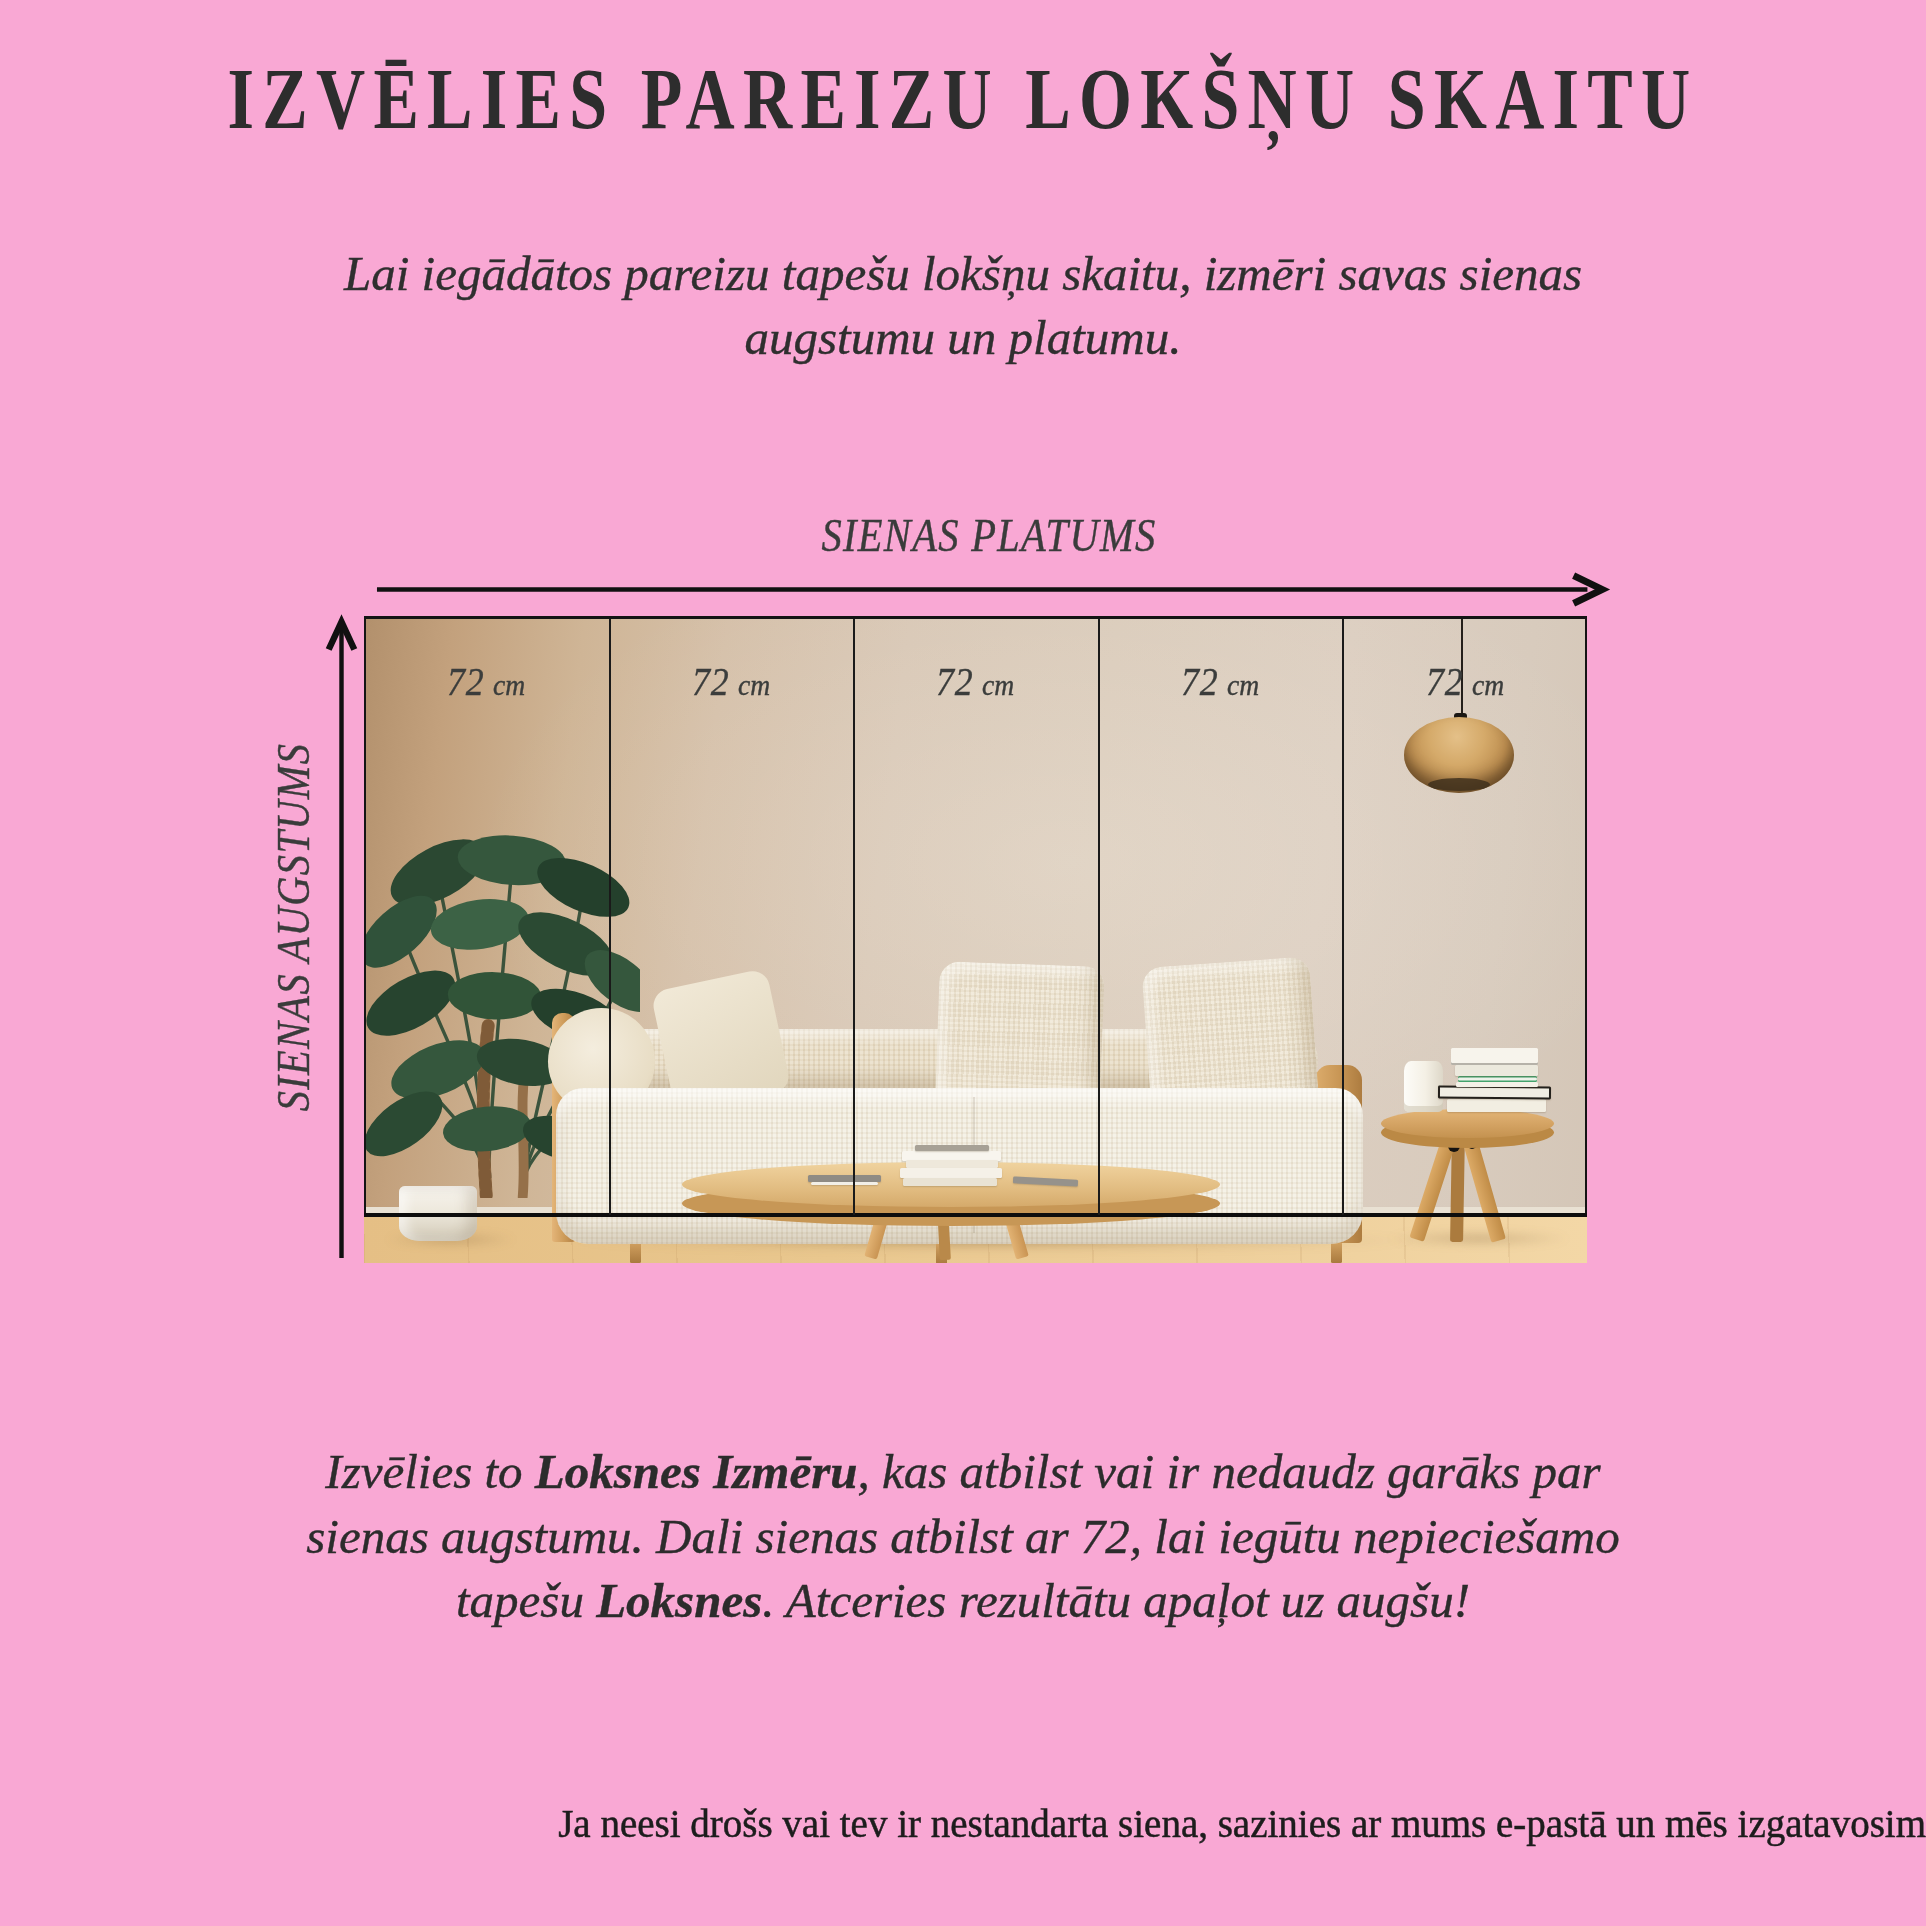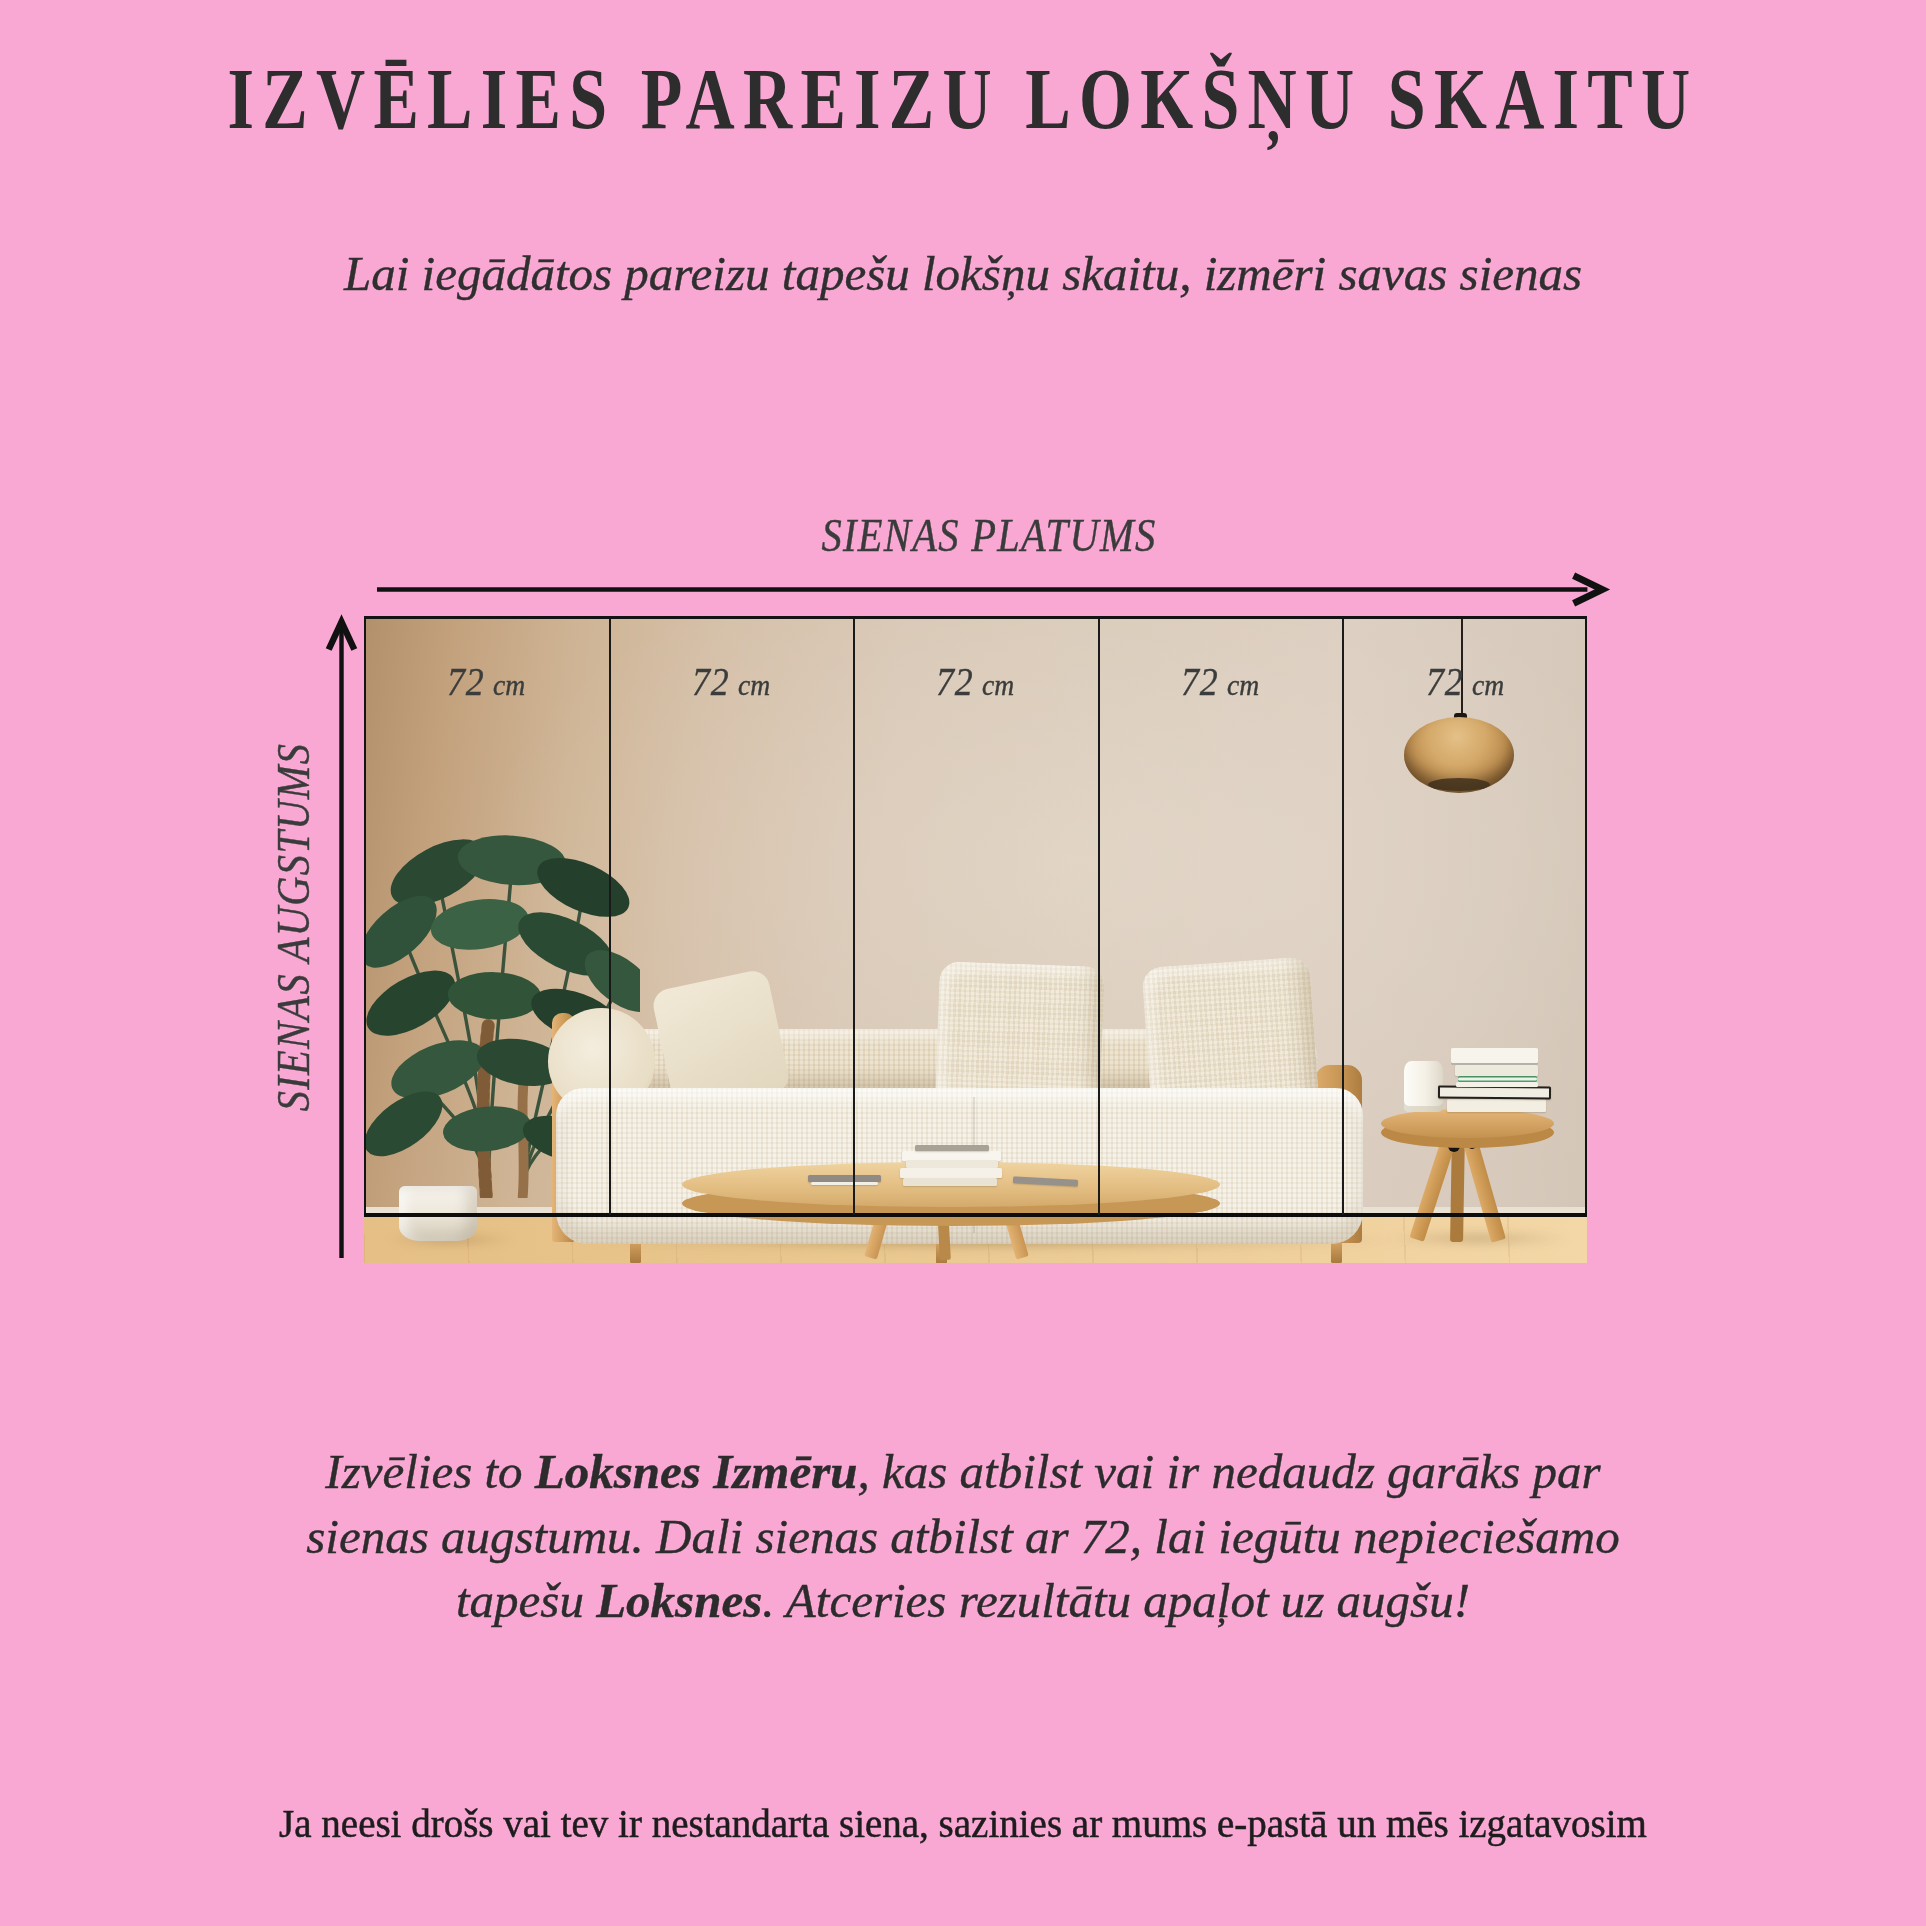--- a/index.html
+++ b/index.html
@@ -133,31 +133,32 @@
   .sec-label .unit { font-size:30px; margin-left:9px; }
   .l1 { left:122px; } .l2 { left:367px; } .l3 { left:611px; } .l4 { left:856px; } .l5 { left:1101px; }
 
   
   .explanation { position:absolute; top:1440px; left:0; width:100%; text-align:center;
     font-style:italic; font-size:49px; line-height:1.32; color:#2c2c2c; -webkit-text-stroke:0.4px #2c2c2c; }
   .explanation .exp-line { white-space:nowrap; }
   .explanation .b { font-weight:700; }
   .footer { position:absolute; top:1796px; left:0; width:100%; text-align:center;
     font-size:39px; line-height:1.44; color:#1d1d1d; -webkit-text-stroke:0.5px #1d1d1d; }
-  .footer .line { white-space:nowrap; }
+  .footer .line { white-space:nowrap;text-align:right; }
 </style>
 </head>
 <body>
 
 <div class="page">
 
   <h1 class="title">IZVĒLIES PAREIZU LOKŠŅU SKAITU</h1>
 
   <div class="subtitle">
     <div class="line">Lai iegādātos pareizu tapešu lokšņu skaitu, izmēri savas sienas</div>
+    <div class="line">augstumu un platumu.</div>
   </div>
 
   <div class="platums-label">SIENAS PLATUMS</div>
 
   <svg class="h-arrow" viewBox="0 0 2520 70">
     <line x1="4" y1="35" x2="2458" y2="35" stroke="#111111" stroke-width="9"></line>
     <path d="M2430,7 L2488,35 L2430,63" fill="none" stroke="#111111" stroke-width="14"></path>
   </svg>
 
   <div class="augstums-label">SIENAS AUGSTUMS</div>

